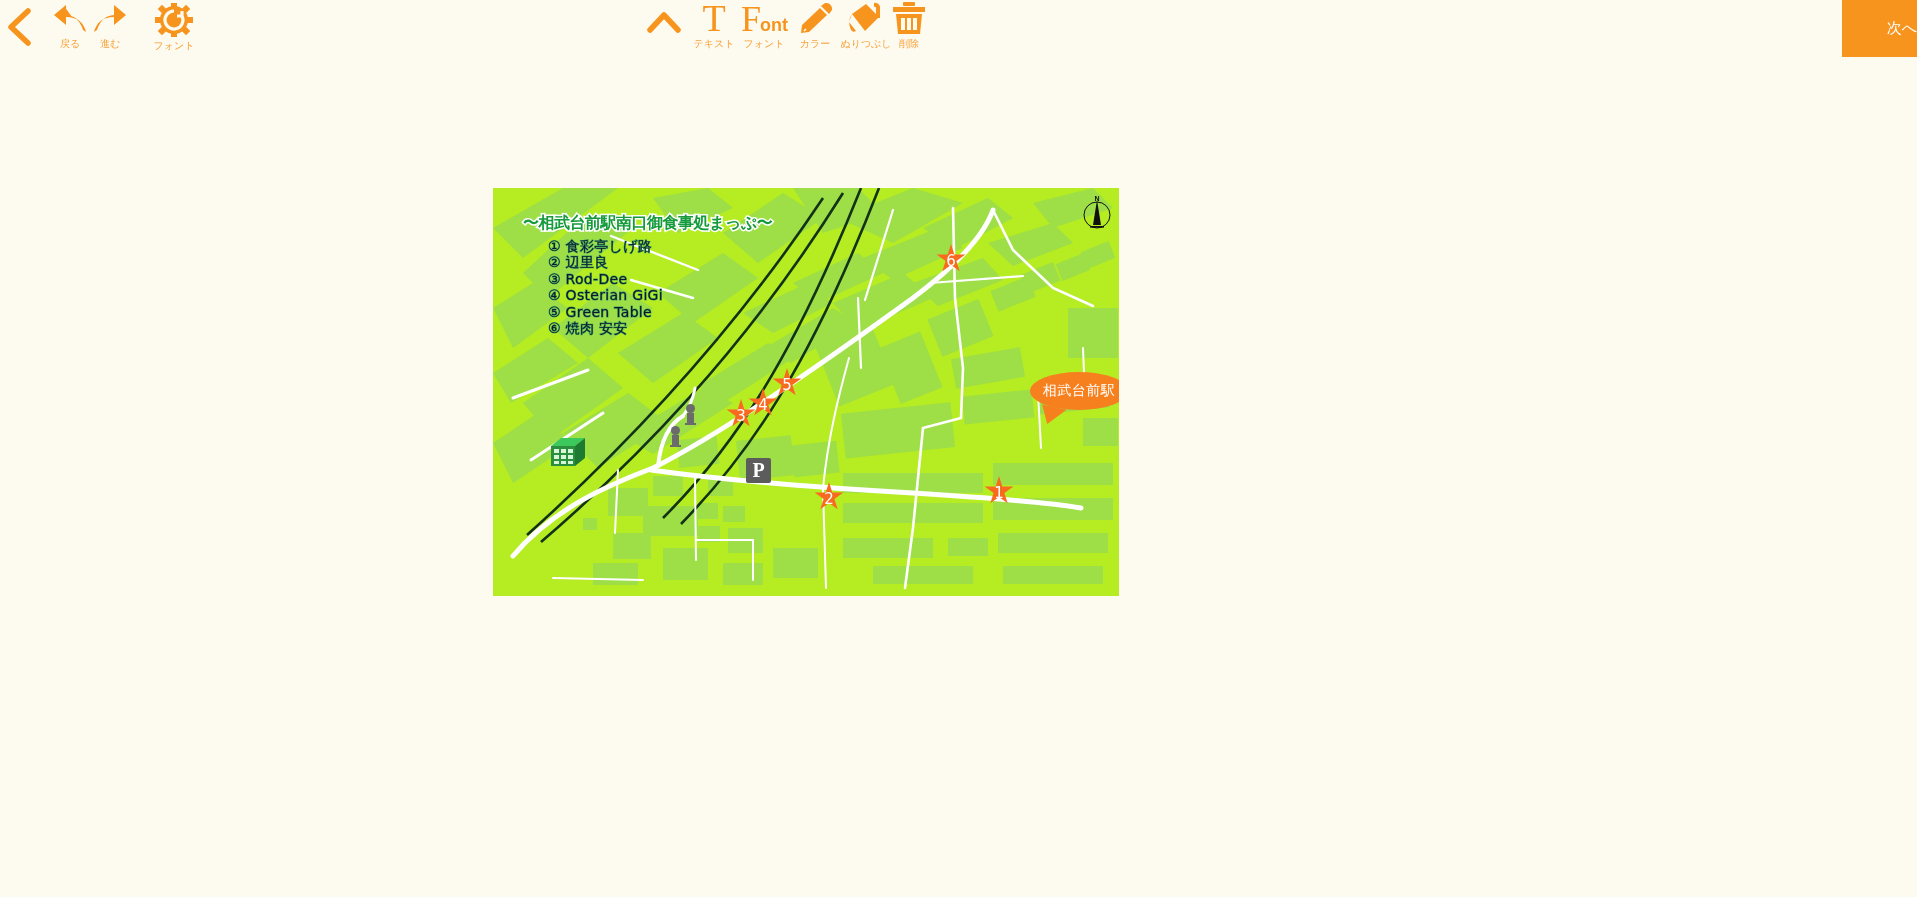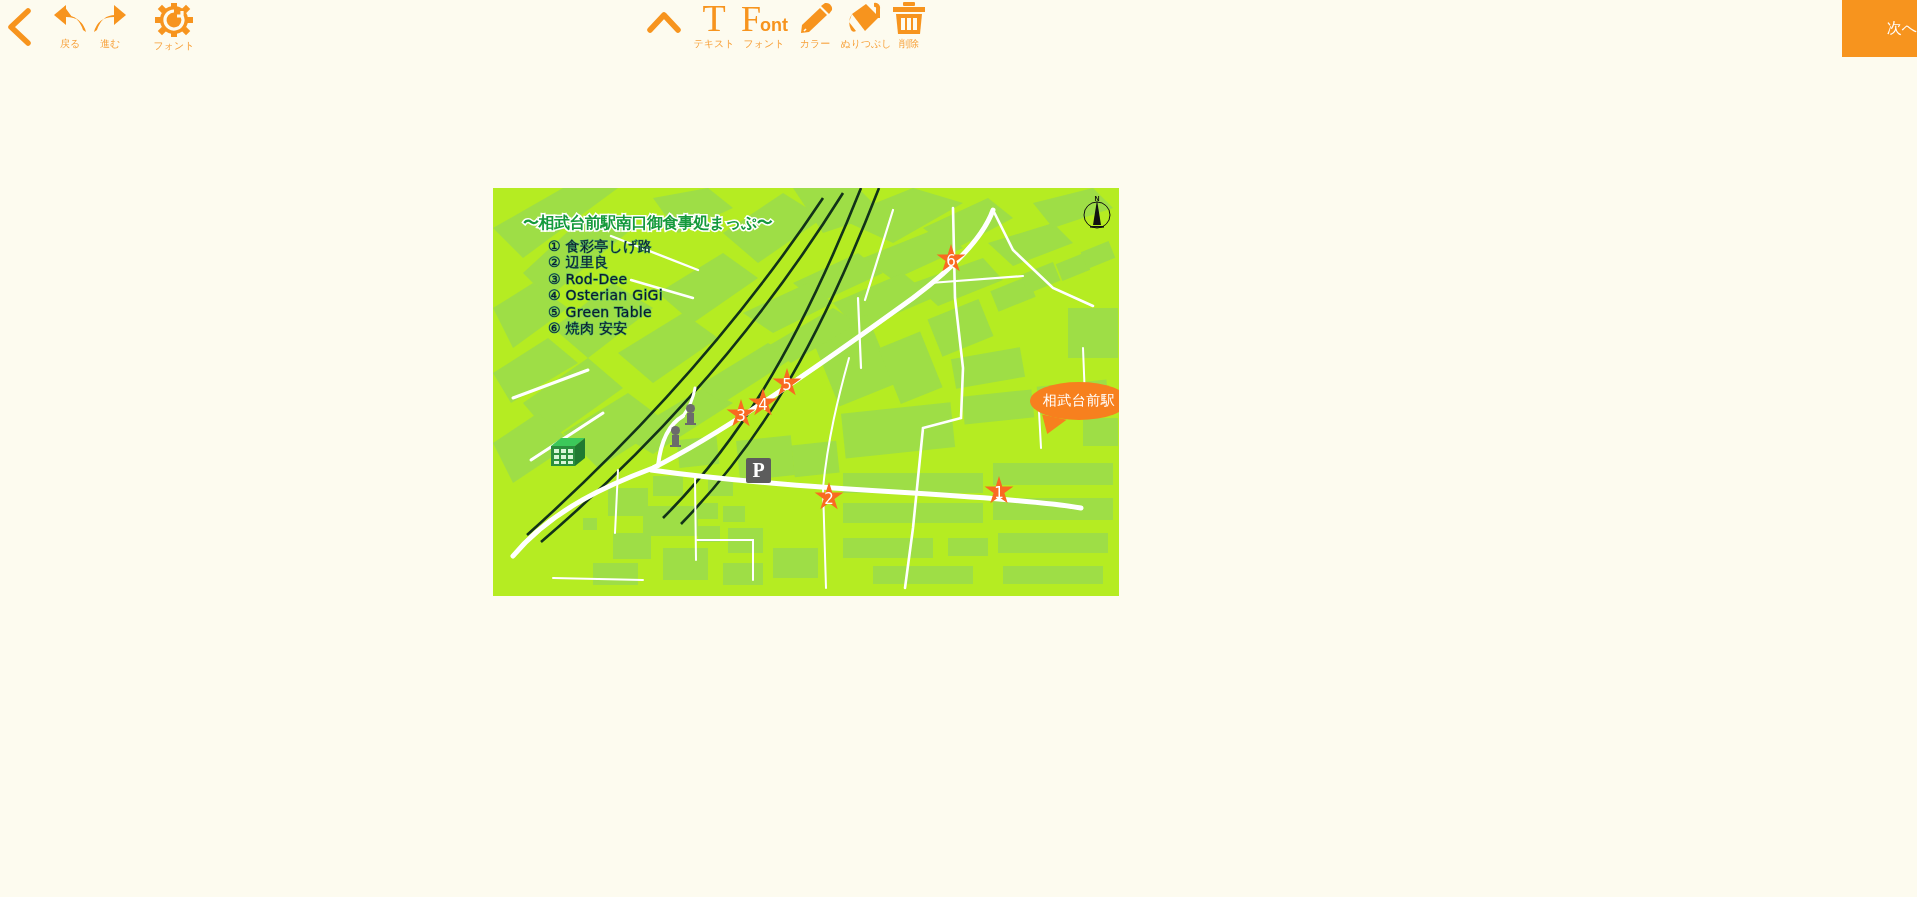--- a/index.html
+++ b/index.html
@@ -140,21 +140,21 @@
     paint-order: stroke fill;
     white-space: nowrap;
     font-family: "DejaVu Sans", sans-serif;
     letter-spacing: 0.3px;
   }
 
   
   #station-bubble {
     position: absolute;
     left: 537px;
-    top: 194px;
+    top: 184px;
     width: 98px;
     height: 38px;
     background: #f7801e;
     border-radius: 49px / 19px;
     display: flex;
     align-items: center;
     justify-content: center;
     cursor: pointer;
   }
   #station-bubble .lbl {

